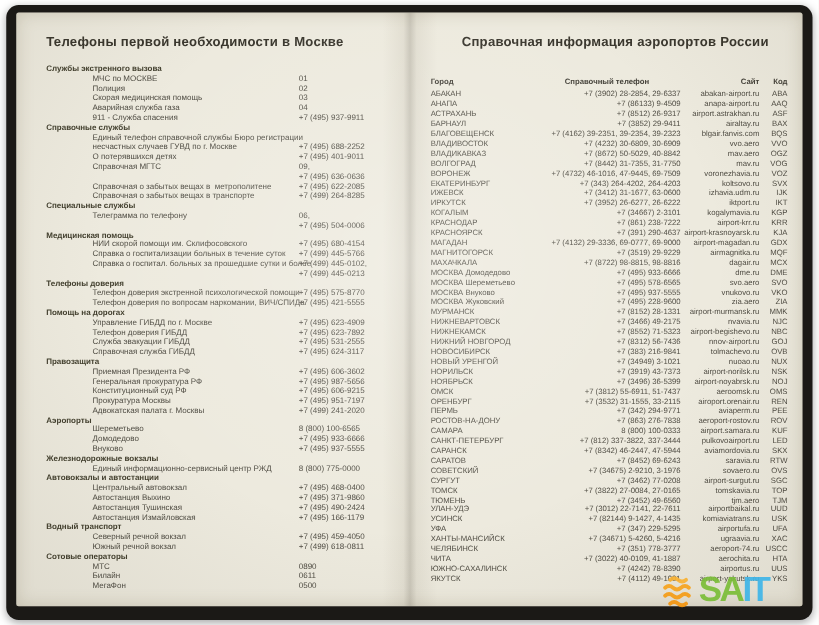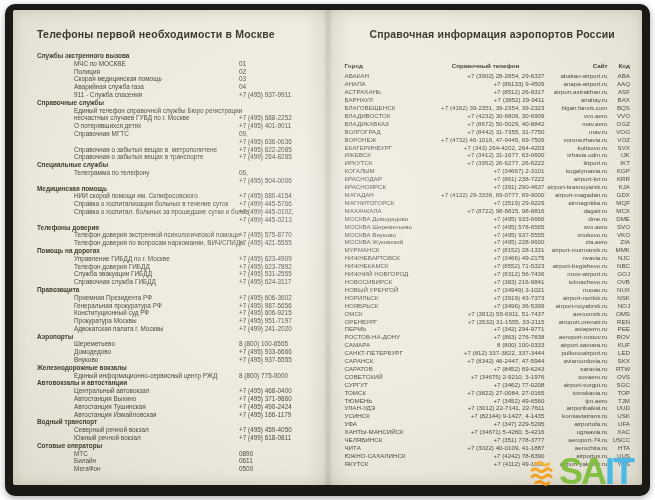--- a/index.html
+++ b/index.html
@@ -59,21 +59,21 @@
   .cell-phone,.cell-site,.cell-code{white-space:nowrap;text-align:right;}
   .table-head{font-weight:700;color:#45423a;margin-bottom:2.5px;}
   .table-head .cell-phone{text-align:center;}
 
   .watermark{
     position:absolute;left:527px;top:452px;height:40px;
     display:flex;align-items:center;opacity:.93;
   }
   .w-icon{width:31px;height:29px;margin-right:1px;flex:0 0 auto;}
   .w-icon path{fill:none;stroke-width:3.4;stroke-linecap:round;}
-  .w-text{font-size:36px;font-weight:700;letter-spacing:-2px;line-height:1;white-space:nowrap;}
+  .w-text{font-size:28px;font-weight:700;letter-spacing:-2px;line-height:1;white-space:nowrap;}
 </style>
 </head>
 <body>
 
 <div class="book">
   <div class="pages">
 
     <div class="page page-left">
       <div class="left-title">Телефоны первой необходимости в Москве</div>
       <div class="left-sections" id="sections-host">

